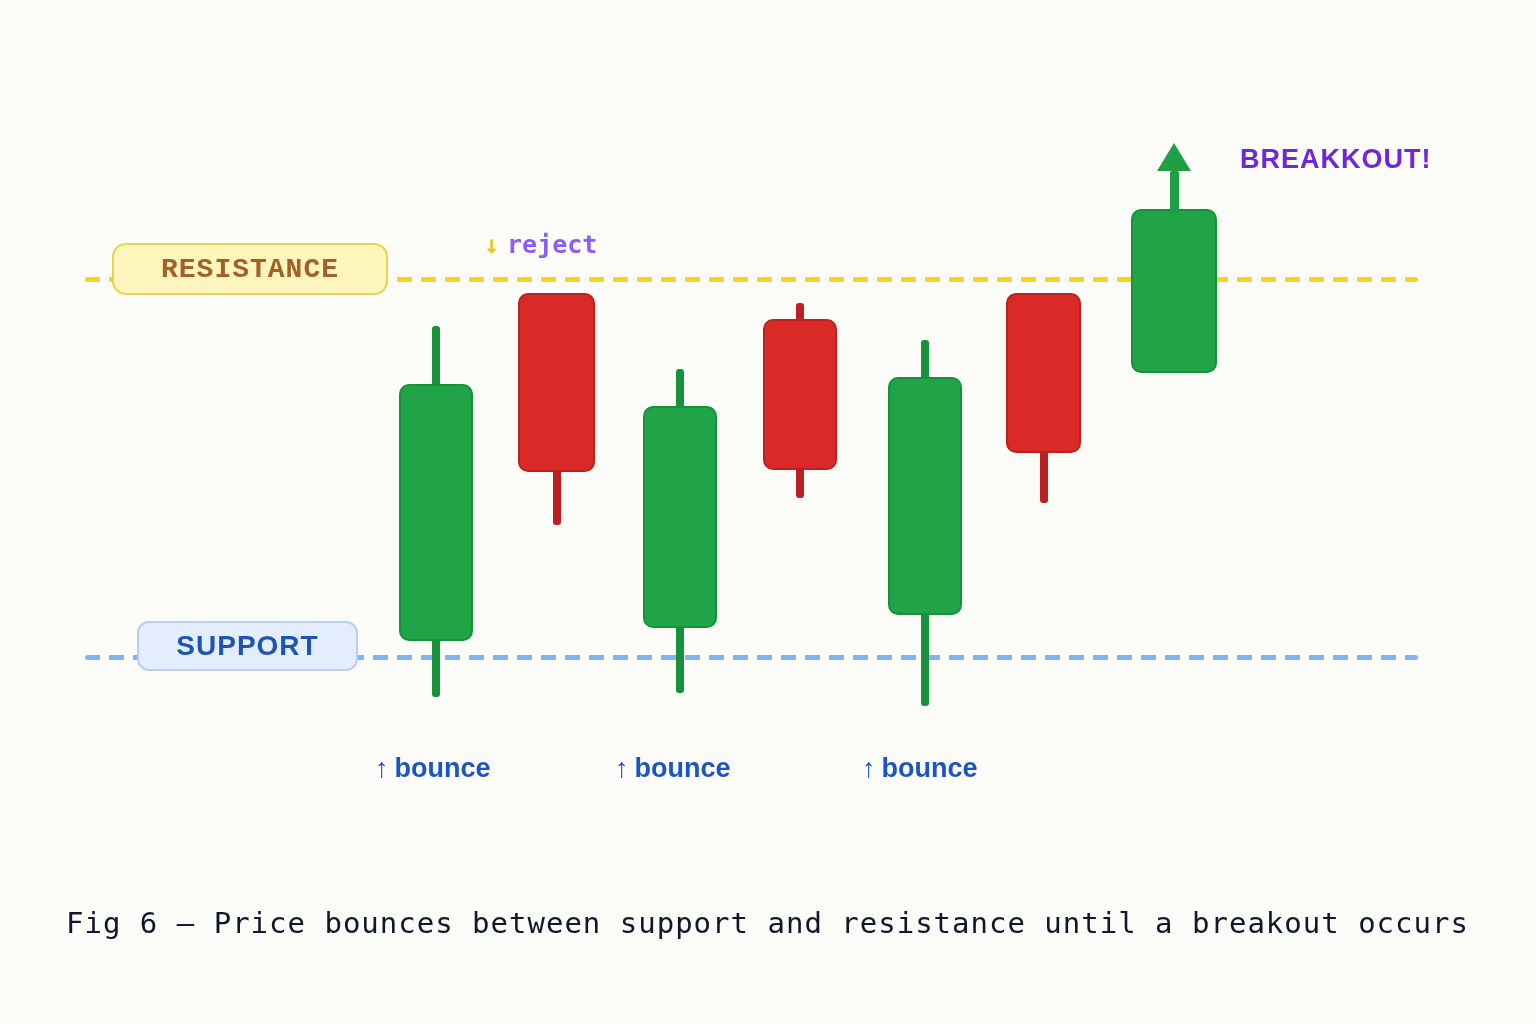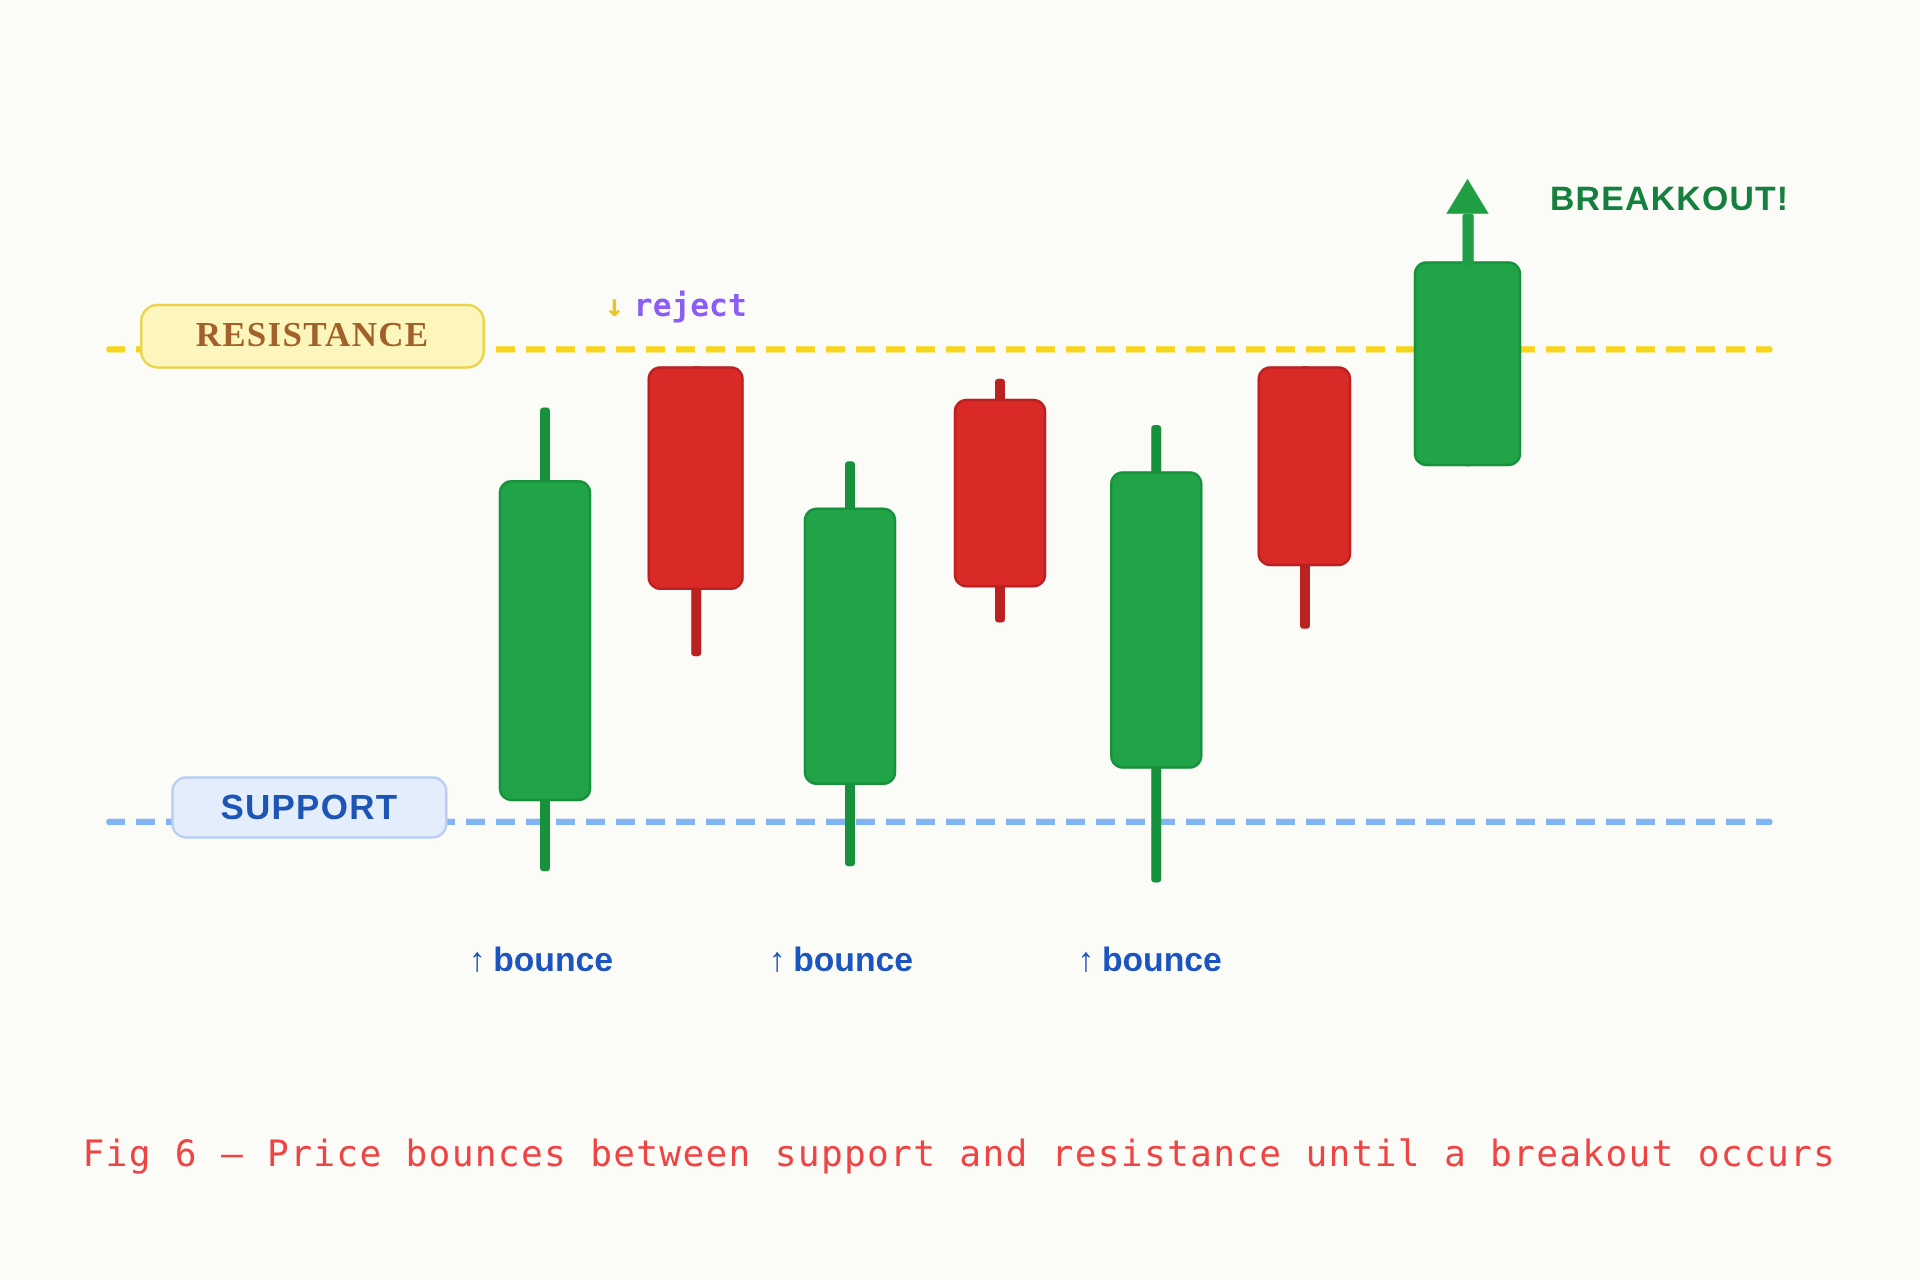--- a/index.html
+++ b/index.html
@@ -31,21 +31,21 @@
     display: flex;
     align-items: center;
     justify-content: center;
     z-index: 3;
     box-sizing: border-box;
   }
   #resistance-badge {
     left: 112px; top: 243px; width: 276px; height: 52px;
     border-radius: 14px;
     border: 2px solid;
-    font-family: Liberation Serif, serif;
+    font-family: Liberation Mono, monospace;
     font-size: 28px;
     font-weight: bold;
     letter-spacing: 1px;
   }
   #support-badge {
     left: 137px; top: 621px; width: 221px; height: 50px;
     border-radius: 12px;
     border: 2px solid;
     font-size: 28px;
     font-weight: bold;
@@ -153,29 +153,29 @@
   </div>
 
   <div id="support-badge" class="badge" style="background: rgb(228, 237, 252); border-color: rgb(185, 206, 242); color: rgb(29, 85, 181); justify-content: center;">
     <span>SUPPORT</span>
   </div>
 
   <div id="reject-annotation" class="annotation">
     <span class="arrow-glyph" style="color: rgb(232, 198, 43);">↓</span><span style="color: #8b5cf6;">reject</span>
   </div>
 
-  <div id="breakout-annotation" class="annotation" style="color: #15803d;">
+  <div id="breakout-annotation" class="annotation" style="color: #6d28d9;">
     <span>BREAKKOUT!</span>
   </div>
 
   <div id="bounce-1" class="annotation bounce-annotation" style="color: rgb(29, 85, 192);">
     <span class="arrow-glyph">↑</span><span>bounce</span>
   </div>
   <div id="bounce-2" class="annotation bounce-annotation" style="color: rgb(29, 85, 192);">
     <span class="arrow-glyph">↑</span><span>bounce</span>
   </div>
   <div id="bounce-3" class="annotation bounce-annotation" style="color: rgb(29, 85, 192);">
     <span class="arrow-glyph">↑</span><span>bounce</span>
   </div>
 
-  <div id="figure-caption" style="color: #ef4444;">Fig 6 — Price bounces between support and resistance until a breakout occurs</div>
+  <div id="figure-caption" style="color: #0f172a;">Fig 6 — Price bounces between support and resistance until a breakout occurs</div>
 
 </div>
 
 </body></html>

